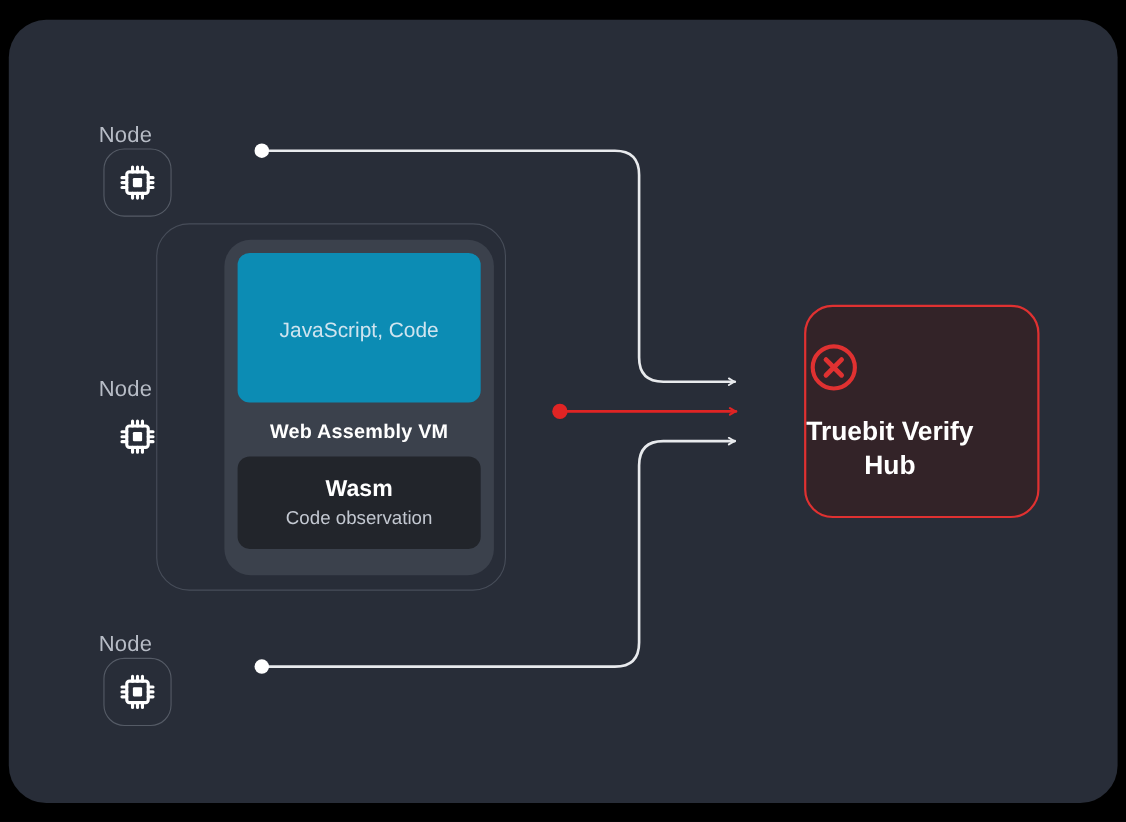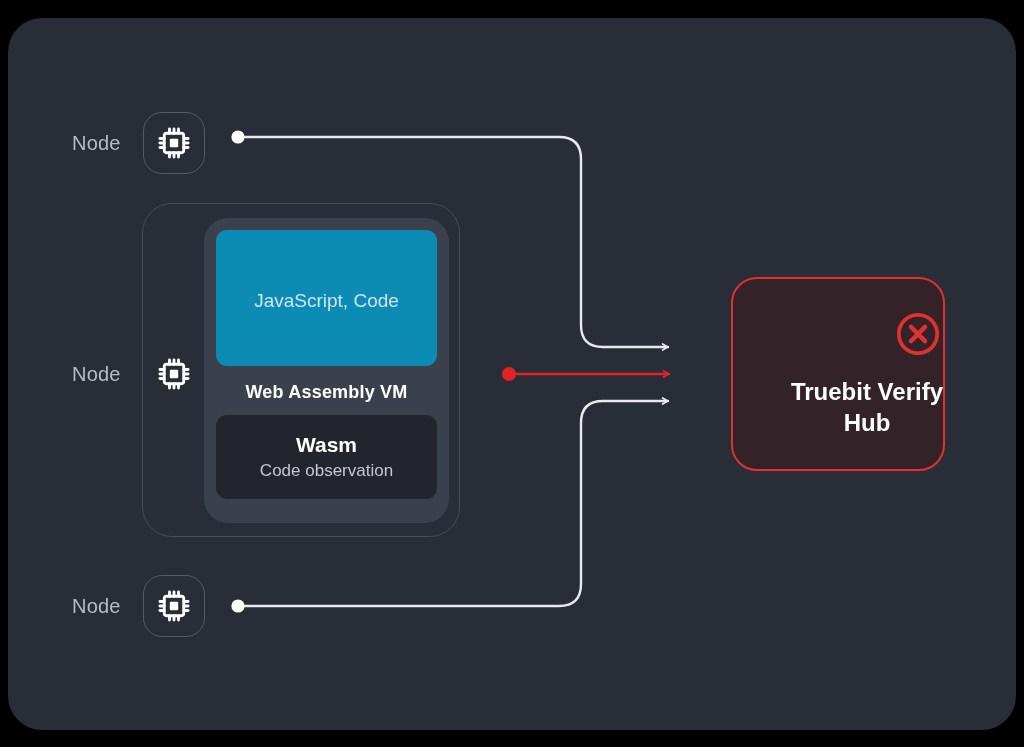--- a/index.html
+++ b/index.html
@@ -29,20 +29,21 @@
     height: 712px;
     background: #282d38;
     border-radius: 34px;
   }
 
   
   .node-row {
     position: absolute;
     display: flex;
     align-items: center;
+    flex-direction: column;
   }
   .node-label {
     color: #b7bcc6;
     font-size: 20px;
     letter-spacing: .2px;
     white-space: nowrap;
   }
   .node-icon-box {
     width: 62px;
     height: 62px;
@@ -155,21 +156,21 @@
     left: 731px;
     top: 277px;
     width: 214px;
     height: 194px;
     border: 2px solid #e03131;
     border-radius: 26px;
     background: #332328;
     box-sizing: border-box;
     display: flex;
     flex-direction: column;
-    align-items: flex-end;
+    align-items: flex-start;
     justify-content: center;
   }
   #hub-icon { margin-bottom: 14px; display: block; }
   #hub-title {
     color: #ffffff;
     font-size: 24px;
     font-weight: bold;
     text-align: center;
     line-height: 1.28;
     white-space: pre-line;

